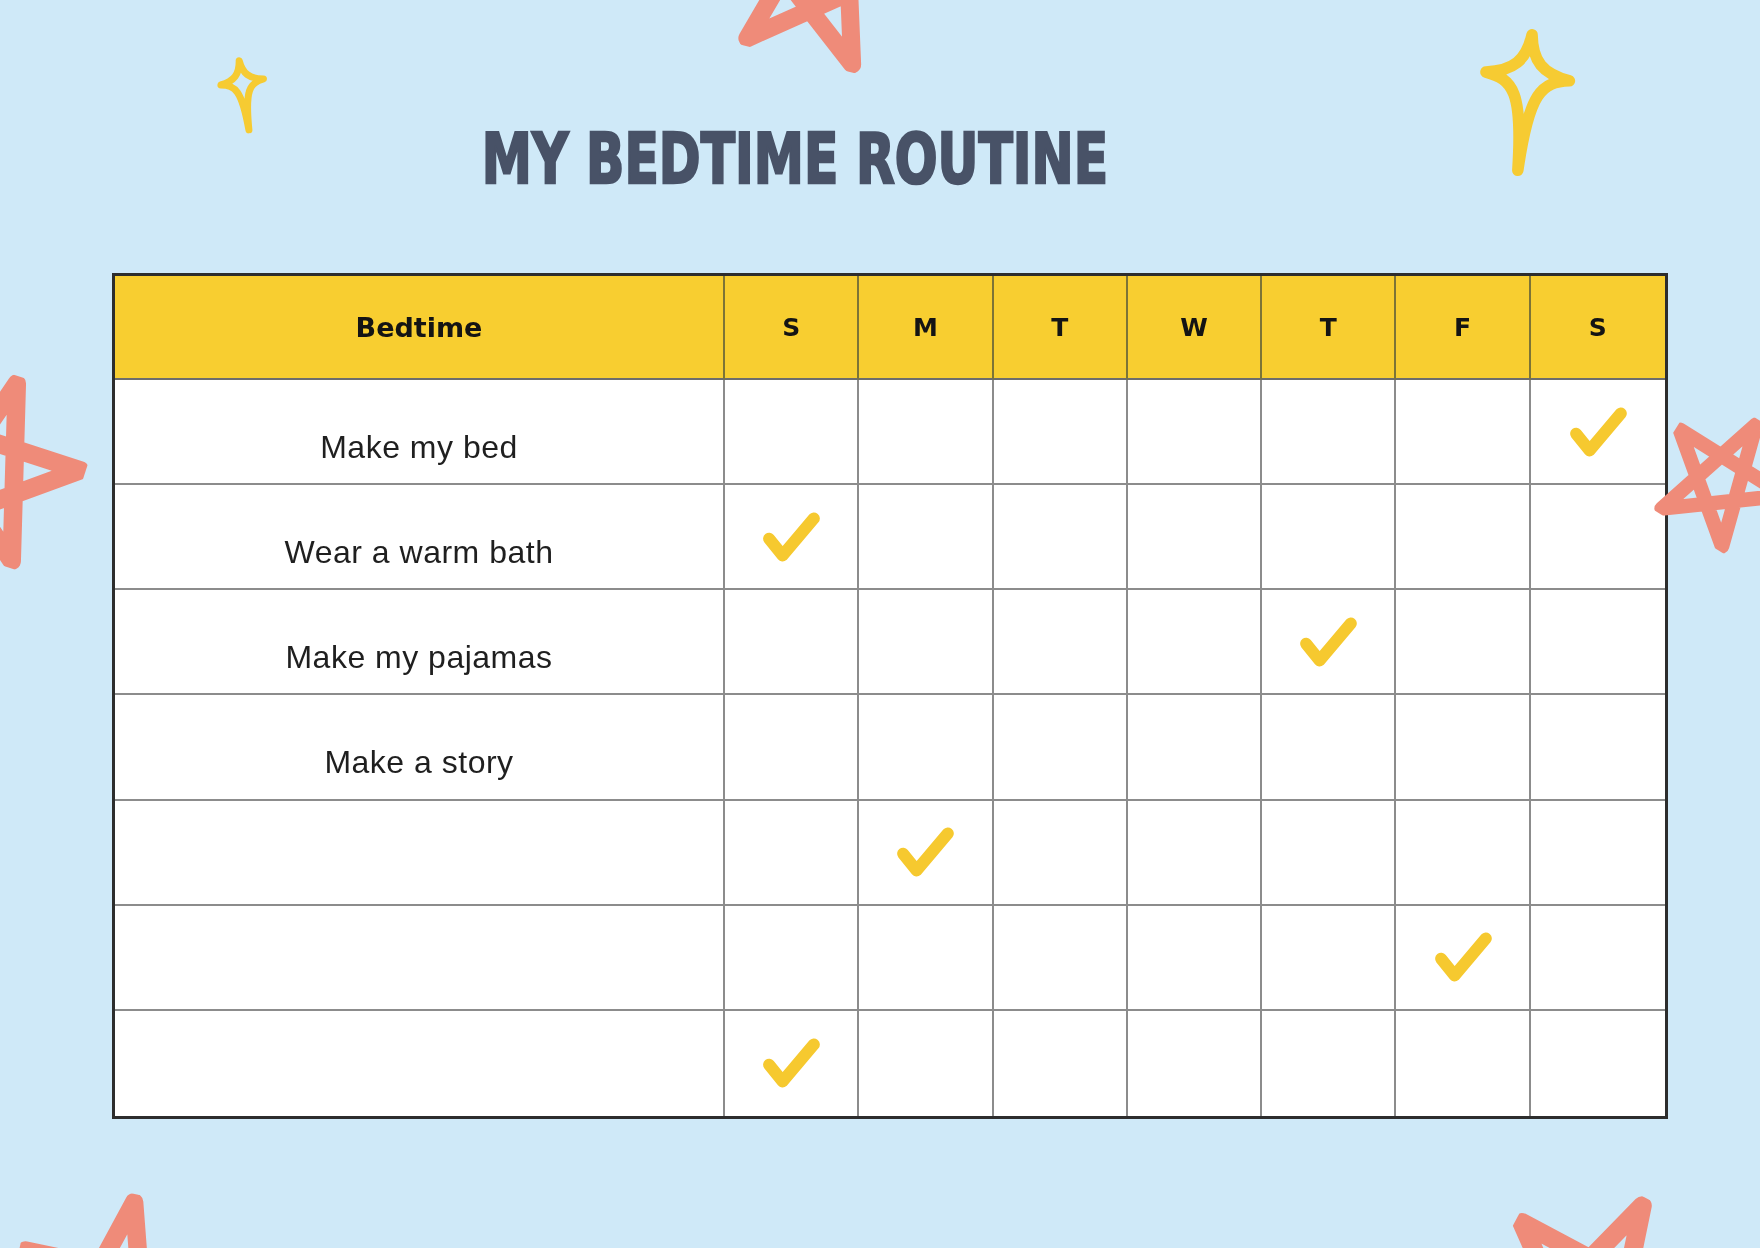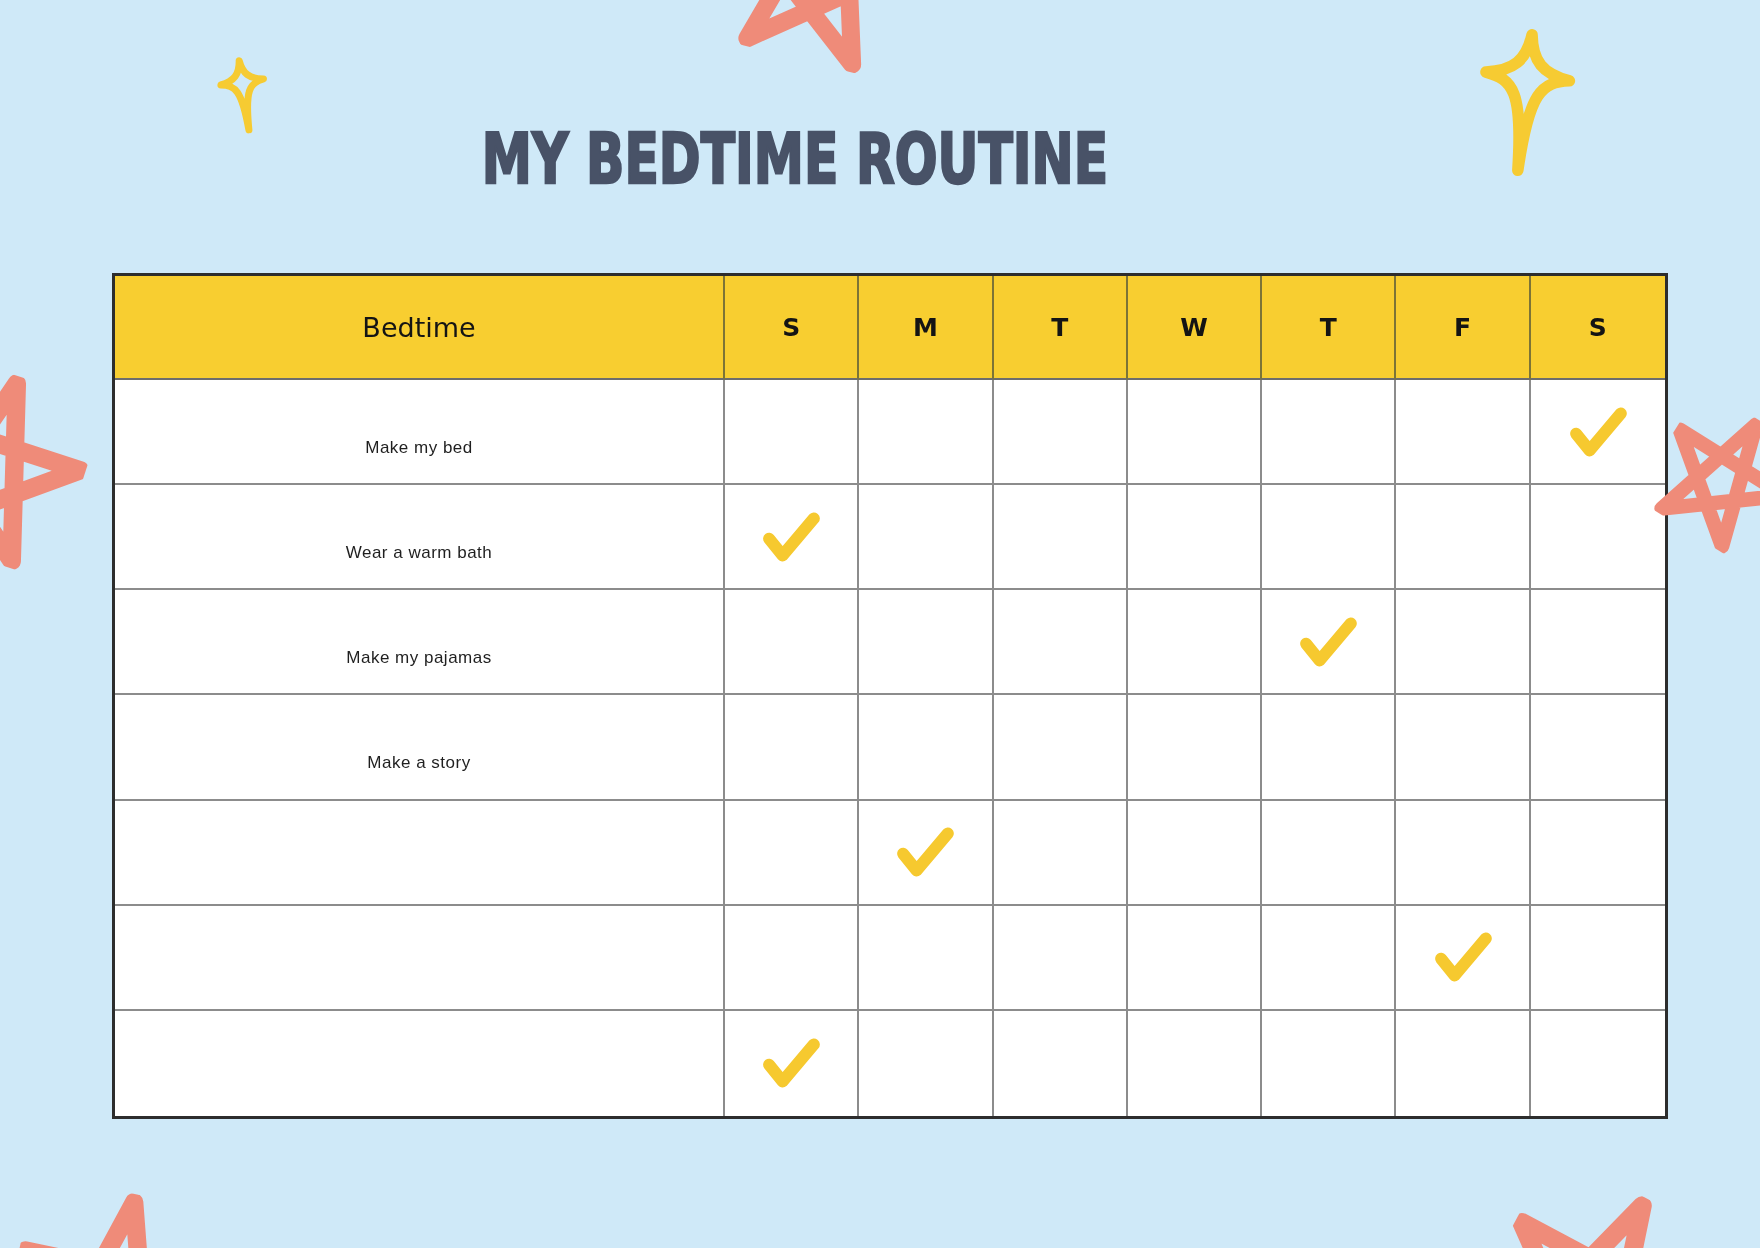--- a/index.html
+++ b/index.html
@@ -54,32 +54,32 @@
   }
   .cell.last-col{border-right:none;}
   .cell.last-row{border-bottom:none;}
   .cell.header{
     background:#F8CE30;
     border-right-color:#7d7436;
     border-bottom-color:#6d6d6d;
   }
   .header-label{
     font-family:"DejaVu Sans", sans-serif;
-    font-weight:normal;
+    font-weight:bold;
     font-size:27px;
     color:#141414;
   }
   .day-letter{
     font-family:"DejaVu Sans", sans-serif;
     font-weight:bold;
     font-size:25px;
     color:#141414;
   }
   .task-text{
-    font-size:17px;
+    font-size:32px;
     color:#1F1F1F;
     letter-spacing:0.5px;
     margin-top:32px;
   }
   .check-svg{
     width:64px;height:64px;
     transform:rotate(6deg);
   }
 
   

